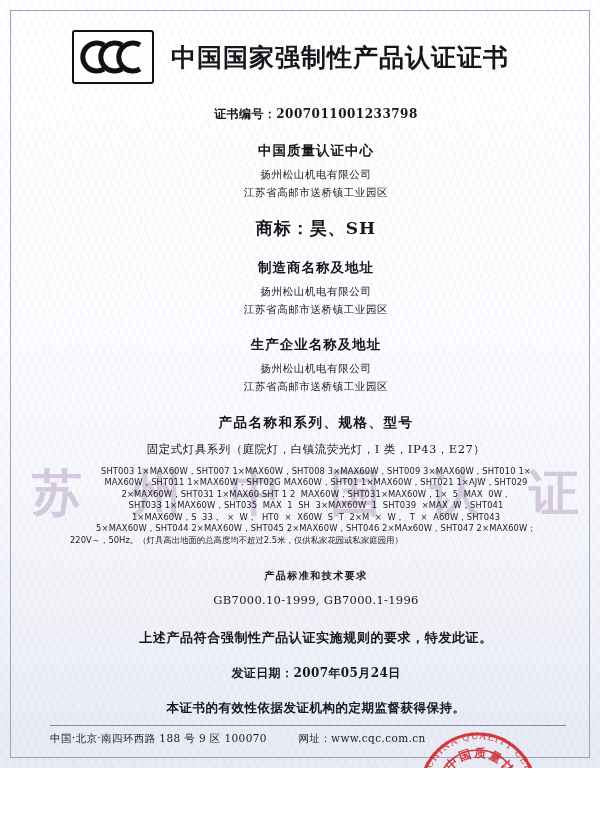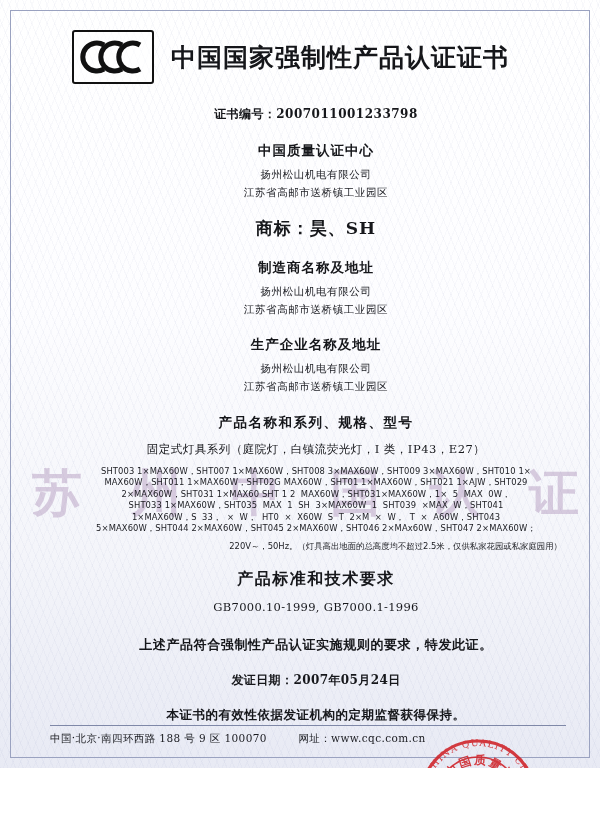--- a/index.html
+++ b/index.html
@@ -147,47 +147,47 @@
     color: #1a1b20;
     letter-spacing: 0.1px;
     white-space: pre-wrap;
     position: relative;
     z-index: 2;
   }
   .models-note {
     font-family: "DejaVu Sans", "Liberation Sans", sans-serif;
     font-size: 8.4px;
     line-height: 11.4px;
-    text-align: right;
+    text-align: left;
     color: #1a1b20;
     position: relative;
     z-index: 2;
-    margin-top: 7px;
+    margin-top: 1px;
   }
   .watermark {
     position: absolute;
     left: -34px;
     right: -34px;
     top: -6px;
     text-align: center;
     font-family: "DejaVu Serif", "Liberation Serif", serif;
     font-size: 50px;
     font-weight: bold;
     color: rgba(170,140,180,0.42);
     letter-spacing: 16px;
     z-index: 1;
     pointer-events: none;
     white-space: nowrap;
   }
 
   .std-head {
     font-family: "DejaVu Serif", "Liberation Serif", serif;
     font-weight: bold;
-    font-size: 16px;
-    margin-top: 16px;
+    font-size: 10px;
+    margin-top: 22px;
     letter-spacing: 1.5px;
   }
   .std-body {
     font-family: "DejaVu Serif", "Liberation Serif", serif;
     font-size: 11.5px;
     margin-top: 10px;
     letter-spacing: 0.3px;
   }
   .statement {
     font-family: "DejaVu Serif", "Liberation Serif", serif;

